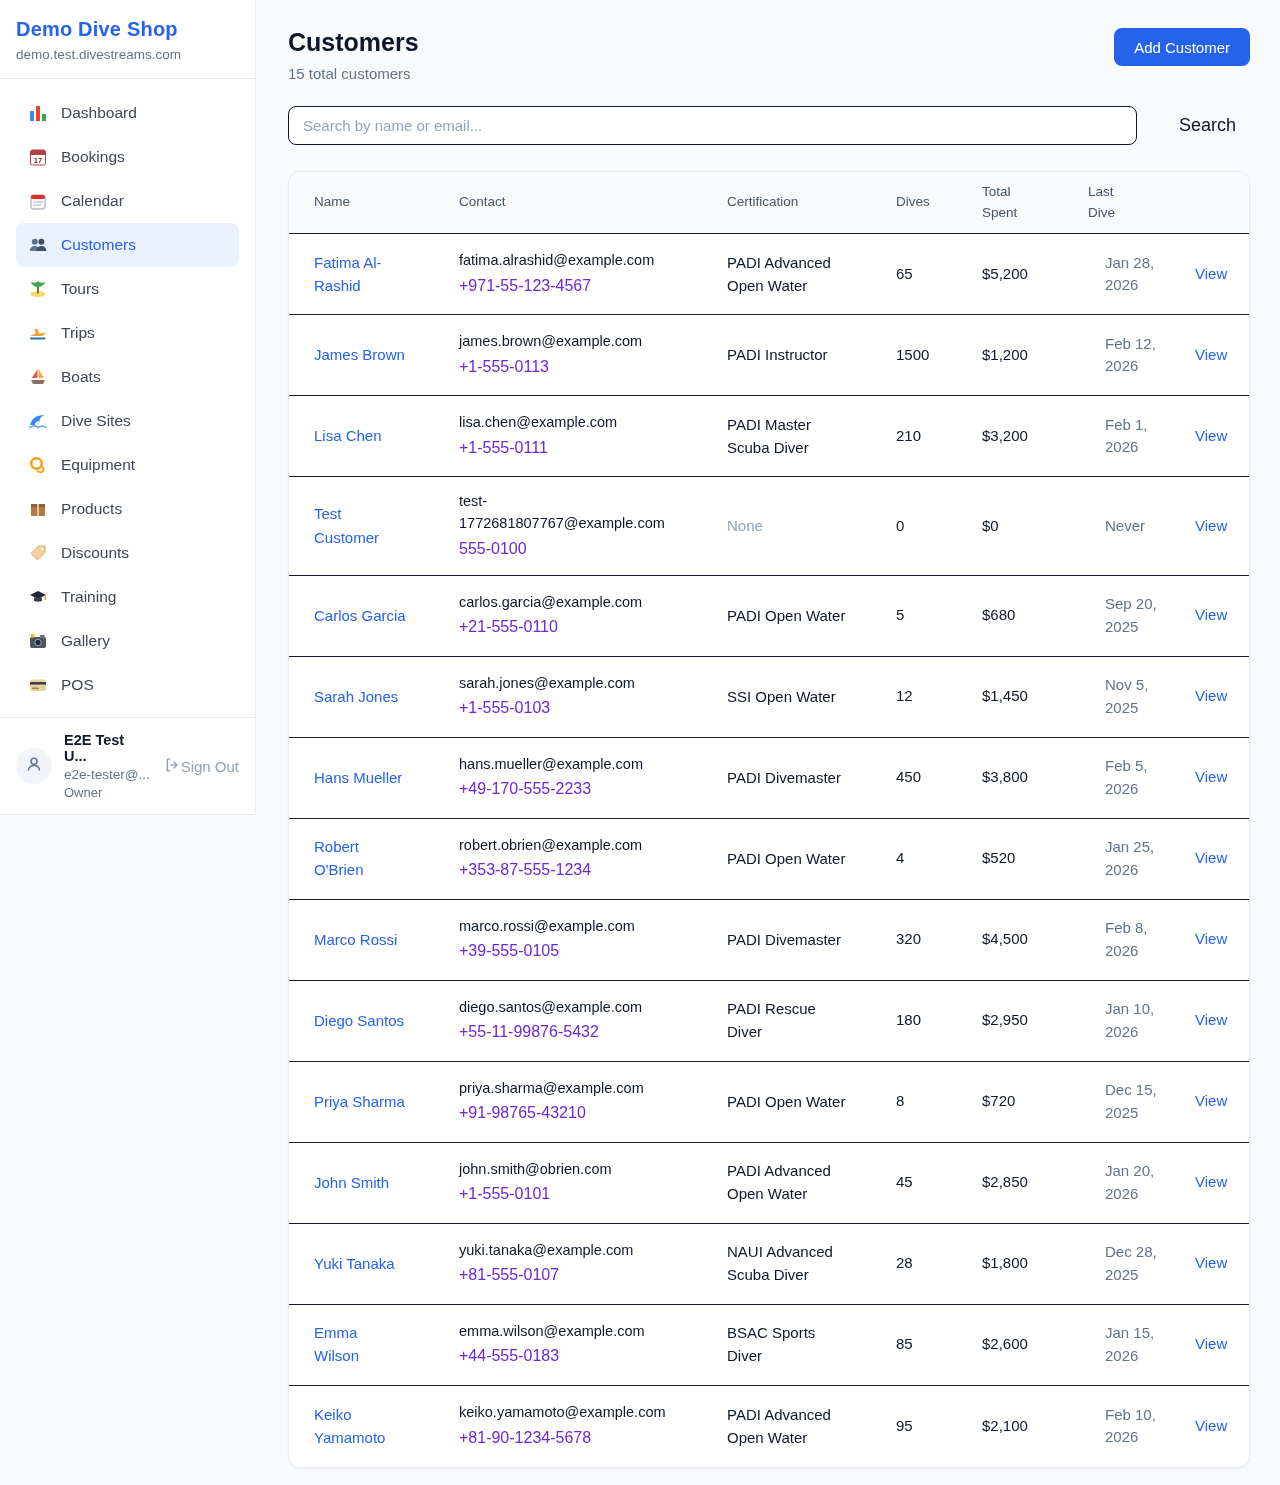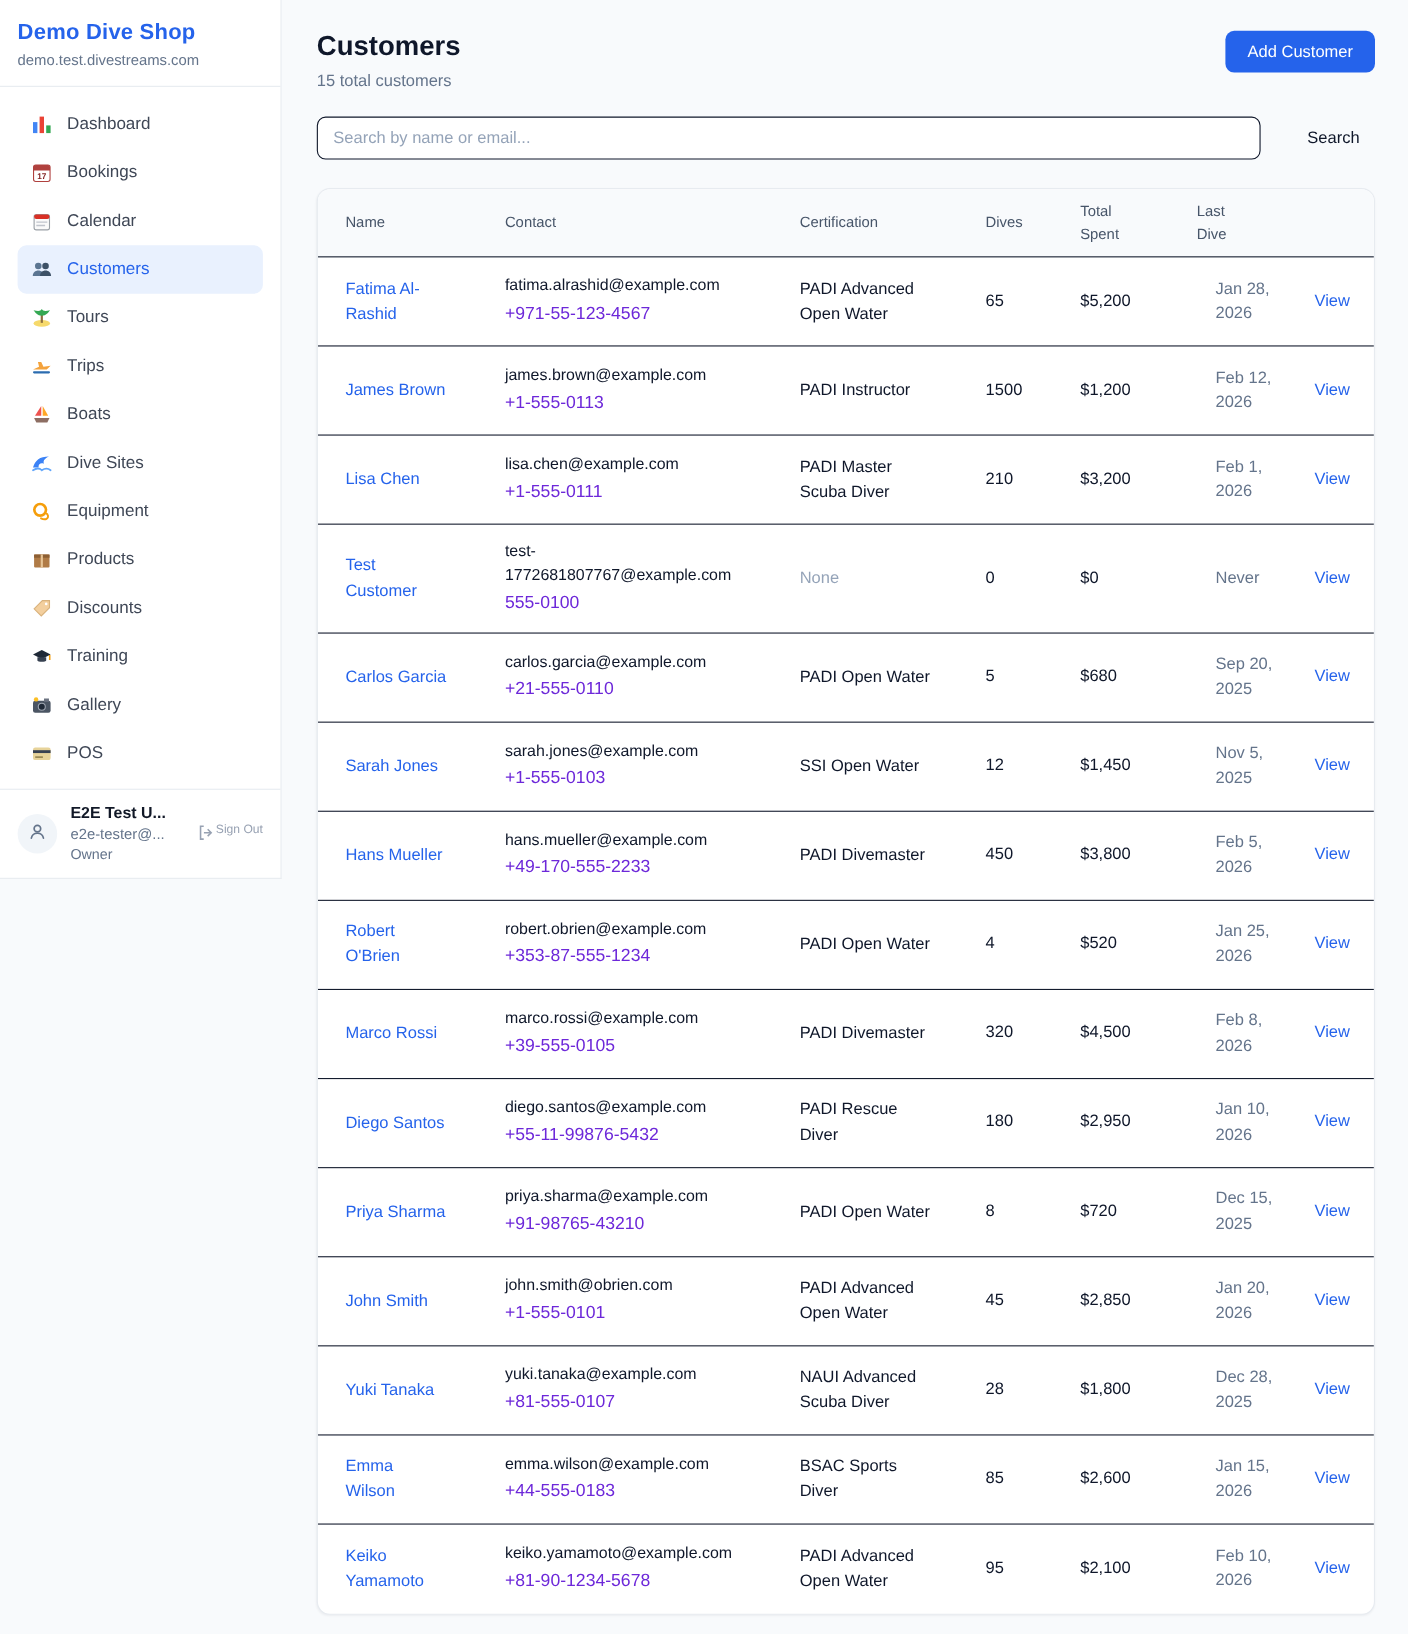--- a/index.html
+++ b/index.html
@@ -18,35 +18,35 @@
   .nav-item.active { background:#e9f1fe; color:#2563eb; font-weight:500; }
   .nav-icon { width:20px; height:20px; display:inline-flex; }
   .nav-icon svg { width:20px; height:20px; }
   .user-box { border-top:1px solid #e7ebf0; padding:14px 16px; display:flex; align-items:center; gap:12px; }
   .avatar { width:36px; height:36px; border-radius:50%; background:#f1f5f9; display:flex; align-items:center; justify-content:center; flex:0 0 36px; }
   .avatar svg { width:20px; height:20px; }
   .user-meta { flex:1; min-width:0; }
   .user-name { font-size:14.5px; font-weight:bold; color:#111827; }
   .user-email { font-size:13.5px; color:#64748b; margin-top:3px; }
   .user-role { font-size:13px; color:#64748b; margin-top:3px; }
-  .signout { display:flex; gap:0; color:#97a1b2; font-size:11px; cursor:pointer; white-space:nowrap; }
+  .signout { display:flex; align-items:center; gap:0; color:#97a1b2; font-size:15px; cursor:pointer; white-space:nowrap; }
   .signout svg { width:18px; height:18px; }
 
   
   .main { flex:1; padding:28px 30px 33px 32px; min-width:0; }
   .main-head { display:flex; justify-content:space-between; align-items:flex-start; }
   .page-title { font-size:25px; font-weight:bold; color:#0f172a; }
   .page-subtitle { font-size:15px; color:#64748b; margin-top:8px; }
   .btn-primary { background:#2563eb; color:#ffffff; border:none; border-radius:8px; height:38px; padding:0 20px;
                  font-size:15px; font-weight:500; font-family:inherit; cursor:pointer; }
   .search-row { display:flex; align-items:center; margin-top:24px; }
   .search-input { flex:1; height:39px; border:1.5px solid #0f172a; border-radius:8px; padding:0 14px;
                   font-size:15px; font-family:inherit; color:#0f172a; background:#fff; outline:none; }
   .search-input::placeholder { color:#94a3b8; }
-  .btn-search { background:transparent; border:none; color:#0f172a; font-size:15px; font-weight:500;
+  .btn-search { background:transparent; border:none; color:#0f172a; font-size:18px; font-weight:500;
                 font-family:inherit; margin-left:28px; padding:8px 14px; cursor:pointer; }
 
   
   .card { margin-top:26px; background:#fff; border:1px solid #e7ebf0; border-radius:12px; overflow:hidden;
           box-shadow:0 1px 2px rgba(15,23,42,.05); }
   .tgrid { display:grid; grid-template-columns:145px 268px 169px 86px 106px 107px minmax(0,1fr);
            padding:0 20px 0 25px; align-items:center; }
   .thead { background:#f8fafc; min-height:62px; border-bottom:1px solid #141c2e; }
   .th { font-size:13.5px; color:#475569; padding-right:10px; line-height:1.55; }
   .th-narrow { max-width:48px; }

